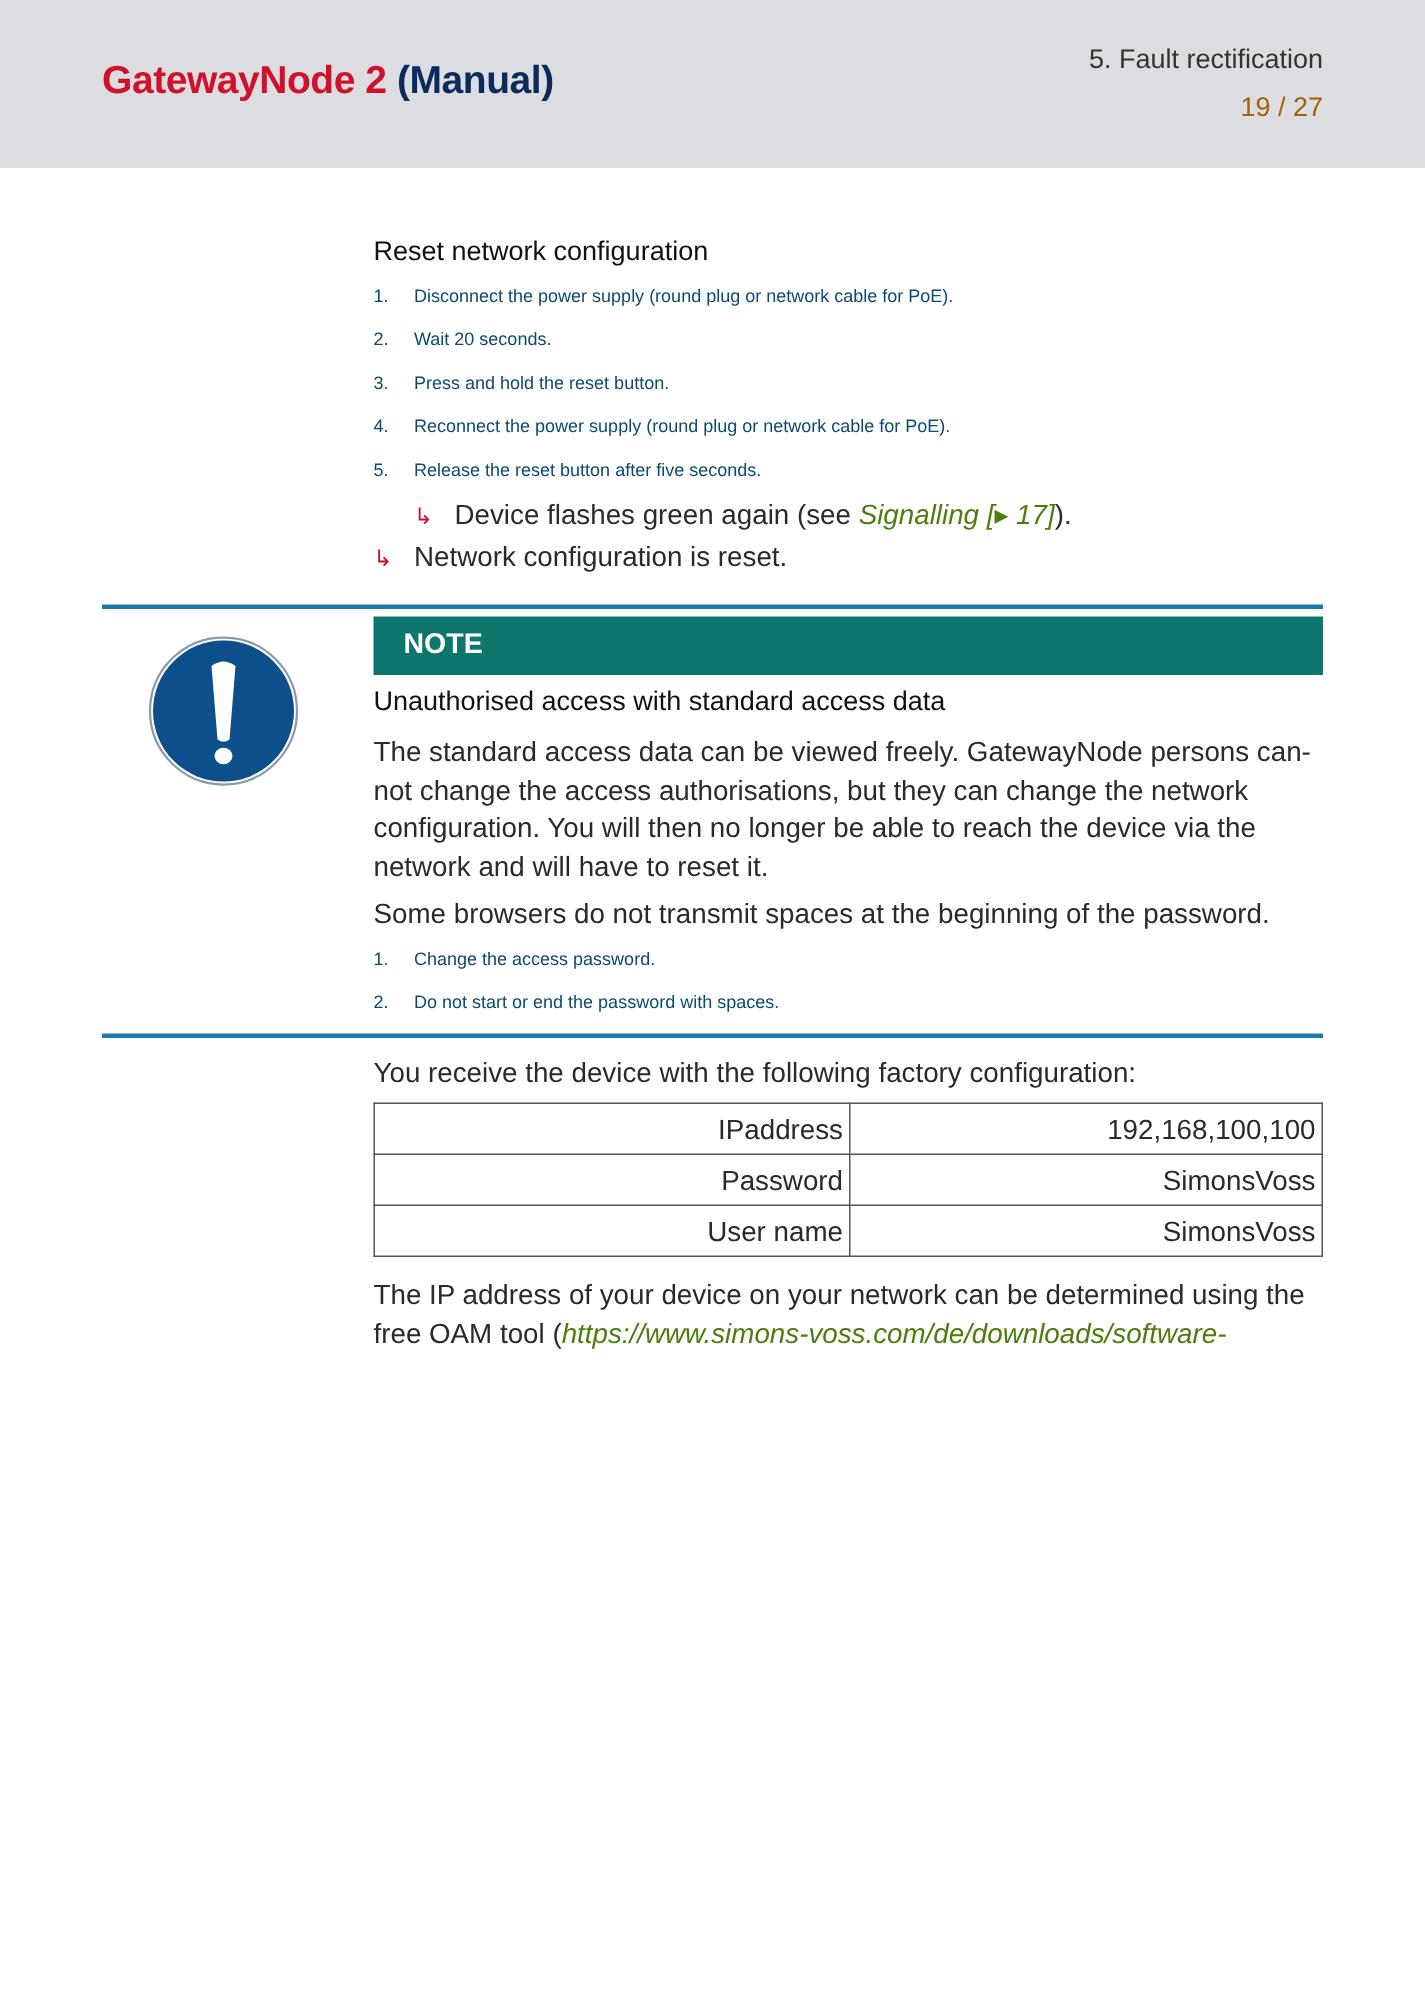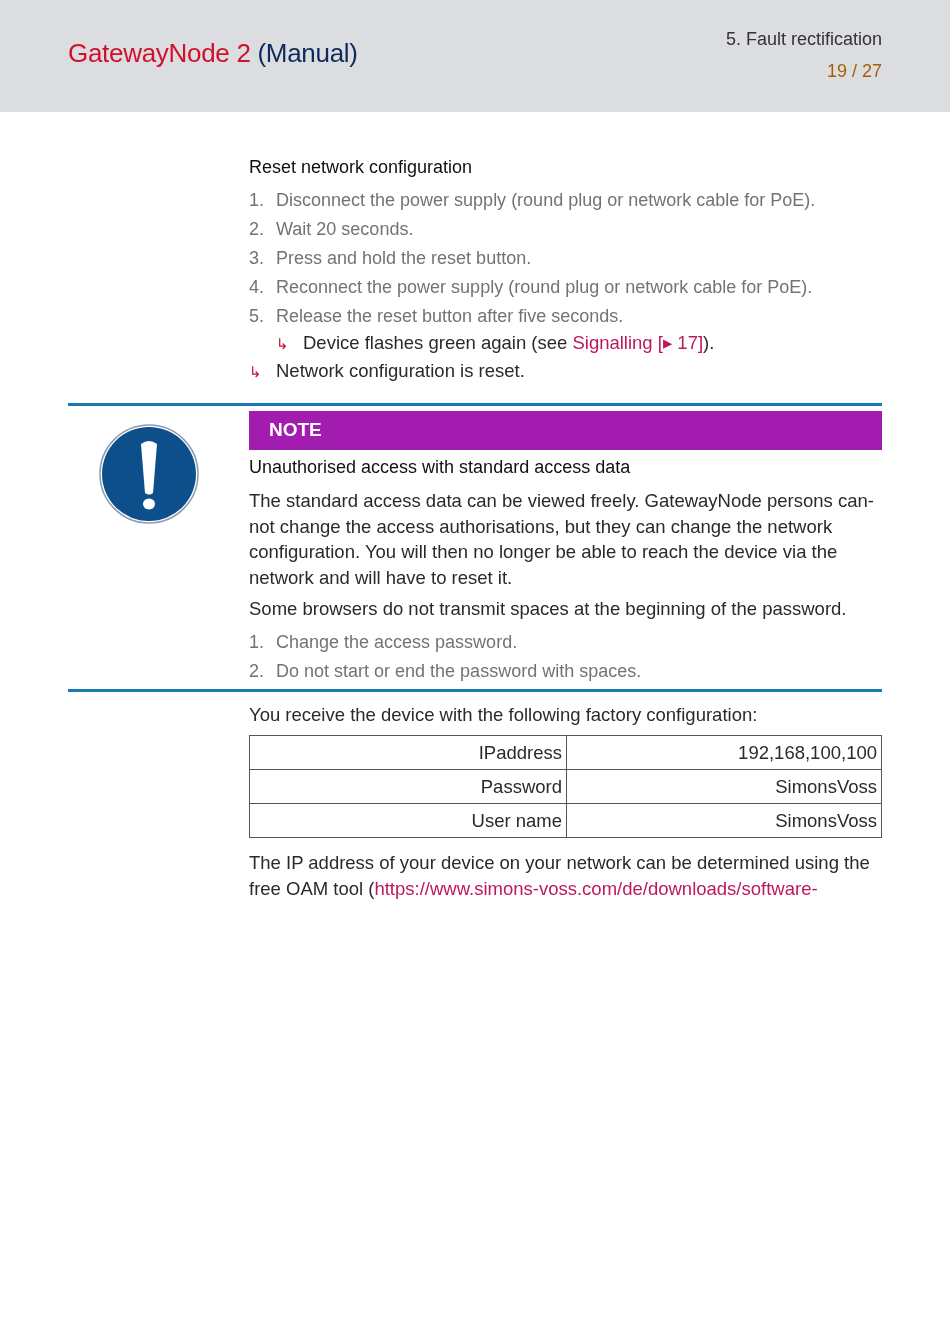--- a/index.html
+++ b/index.html
@@ -4,45 +4,45 @@
   <style>
     html, body { margin: 0; padding: 0; }
     body {
       width: 950px; height: 1343px; background: #ffffff; position: relative; overflow: hidden;
       font-family: "Liberation Sans", "DejaVu Sans", sans-serif; color: #1a1a1a;
     }
     .header {
       position: absolute; left: 0; top: 0; width: 950px; height: 112px; background: #dcdde0;
     }
     .doc-title {
-      position: absolute; left: 68px; top: 38px; font-size: 26px; letter-spacing: -0.3px;
+      position: absolute; left: 68px; top: 38px; font-size: 26px; letter-spacing: -0.3px; font-weight: bold;
     }
     .doc-title .brand { color: #d0112b; }
     .doc-title .sub { color: #0d2a5c; }
     .chapter {
       position: absolute; right: 68px; top: 29px; font-size: 18px; color: #333; text-align: right;
     }
     .pagenum {
       position: absolute; right: 68px; top: 61px; font-size: 18px; color: #a16207; text-align: center;
     }
     .section-title { position: absolute; left: 249px; top: 157px; font-size: 18px; color: #111; }
     .step {
-      position: absolute; left: 249px; font-size: 18px; color: #737373; white-space: nowrap;
+      position: absolute; left: 249px; font-size: 12px; color: #0c4a6e; white-space: nowrap;
     }
     .step .num { display: inline-block; width: 27px; }
     .result {
       position: absolute; font-size: 18.5px; color: #2a2a2a; white-space: nowrap;
     }
     .arrow { color: #c8102e; font-size: 15px; display: inline-block; width: 27px; }
-    .link { color: #be185d; }
+    .link { color: #4d7c0f; font-style: italic; }
     .rule {
       position: absolute; left: 68px; width: 814px; height: 3px; background: #1a7ab0;
     }
     .note-bar {
-      position: absolute; left: 249px; top: 411px; width: 633px; height: 39px; background: #a21caf;
+      position: absolute; left: 249px; top: 411px; width: 633px; height: 39px; background: #0f766e;
     }
     .note-bar span {
       position: absolute; left: 20px; top: 8px; color: #fff; font-weight: bold; font-size: 19px;
     }
     .note-icon { position: absolute; left: 99px; top: 424px; width: 100px; height: 100px; }
     .note-heading { position: absolute; left: 249px; top: 457px; font-size: 18px; color: #111; }
     .para {
       position: absolute; left: 249px; width: 640px; font-size: 18.5px; line-height: 25.5px; color: #2a2a2a;
     }
     table.config {

